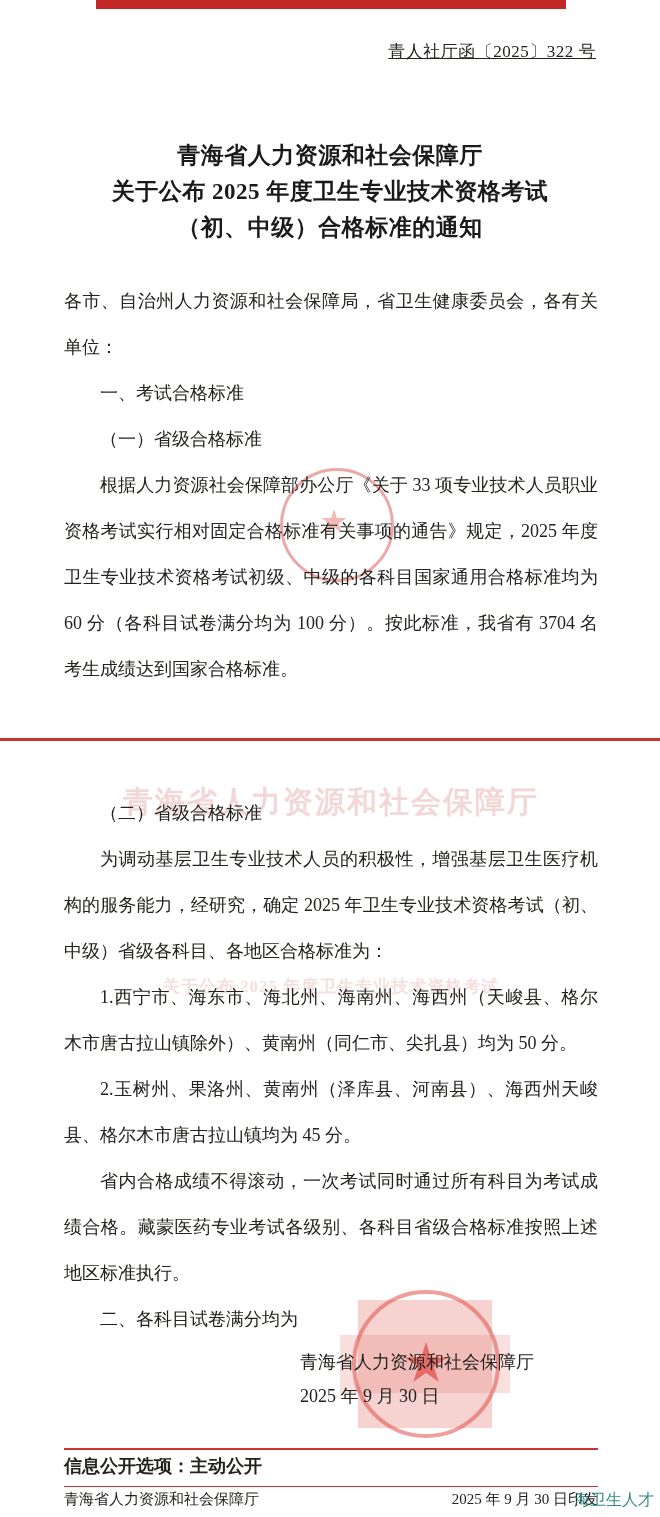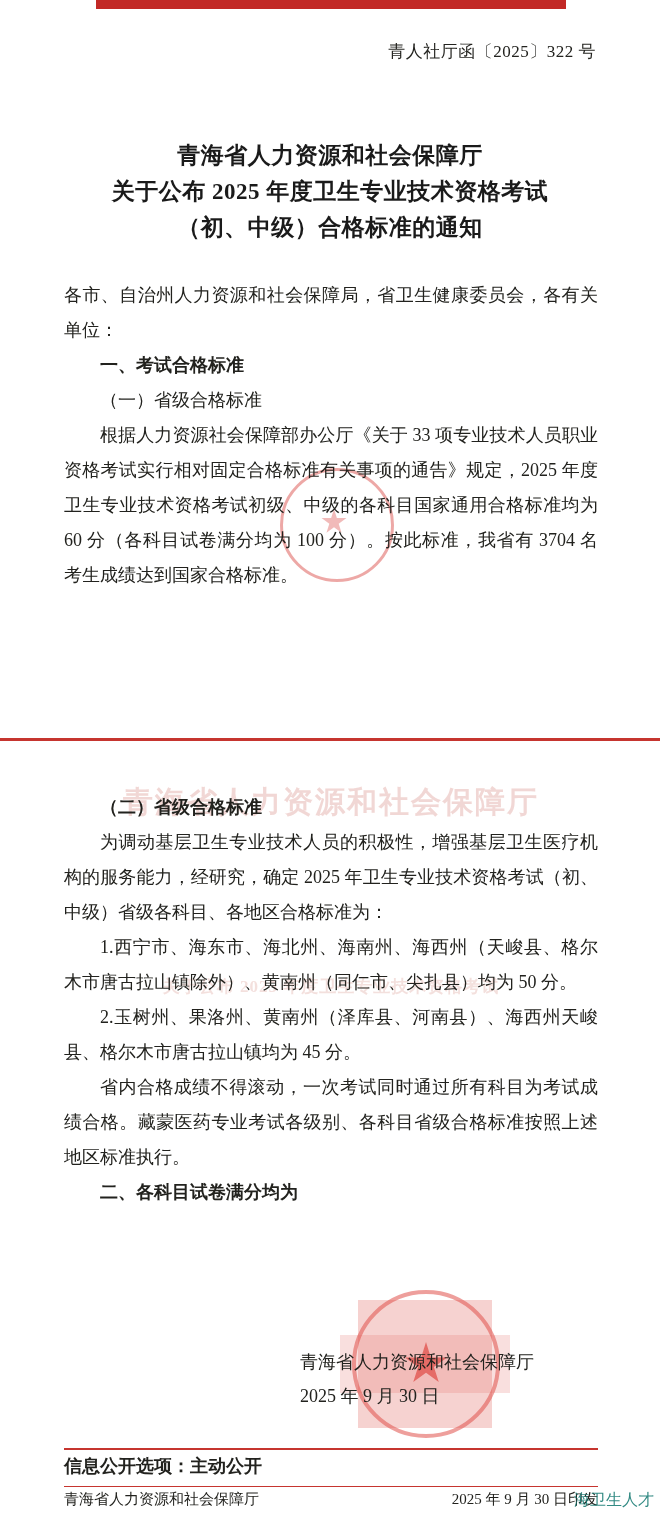--- a/index.html
+++ b/index.html
@@ -35,20 +35,21 @@
 
   
   .doc-number {
     position: absolute;
     top: 40px;
     right: 64px;
     font-size: 17px;
     letter-spacing: 0.5px;
     color: #23231f;
     font-family: "Liberation Serif", "DejaVu Serif", serif;
+    text-decoration: underline;
   }
 
   
   .title-block {
     position: absolute;
     top: 138px;
     left: 64px;
     width: 532px;
     text-align: center;
   }
@@ -59,30 +60,30 @@
     color: #1a1a1a;
     letter-spacing: 0.5px;
   }
 
   
   .body-text {
     position: absolute;
     left: 64px;
     width: 534px;
     font-size: 18px;
-    line-height: 35px;
+    line-height: 46px;
     color: #22221e;
     text-align: justify;
   }
   #body-part-1 { top: 278px; }
   #body-part-2 { top: 790px; }
 
   .p { margin: 0; }
   .indent2 { text-indent: 36px; }
-  .bold { font-weight: bold; }
+  .bold { font-weight: normal; }
 
   
   .page-divider {
     position: absolute;
     left: 0;
     width: 660px;
     height: 3px;
     background: #c6352f;
     top: 738px;
   }

